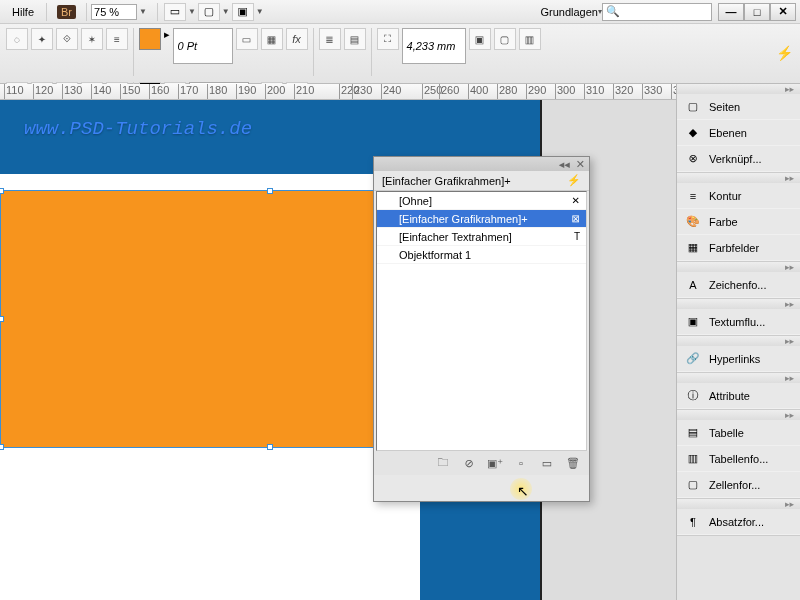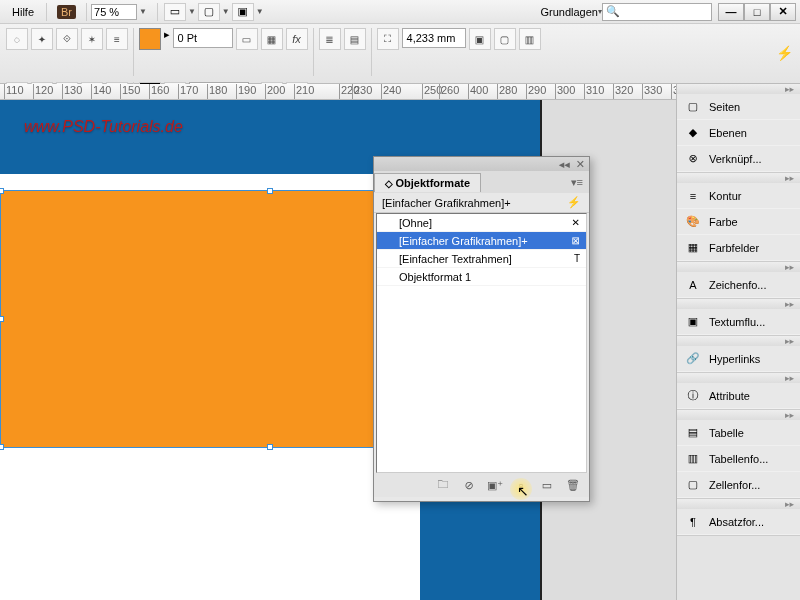--- a/index.html
+++ b/index.html
@@ -14,33 +14,33 @@
 .menubar .sep { width:1px; height:18px; background:#ccc; margin:0 4px;}
 .menubar .micon { width:22px; height:18px; border:1px solid #ccc; background:#f8f8f8; margin:0 2px; display:flex; align-items:center; justify-content:center;}
 .menubar .right { margin-left:auto; display:flex; align-items:center; }
 .menubar .search { width:110px; height:18px; border:1px solid #aaa; background:#fff; display:flex; align-items:center; padding:0 3px; color:#888;}
 .winbtns { display:flex; gap:0; margin-left:6px;}
 .winbtns div { width:26px; height:18px; border:1px solid #aaa; background:linear-gradient(#fafafa,#e0e0e0); display:flex; align-items:center; justify-content:center; font-weight:bold;}
 
 .toolbar { height:60px; background: linear-gradient(#f2f2f2,#e4e4e4); border-bottom:1px solid #bbb; padding:4px 6px; display:flex; gap:3px; flex-wrap:wrap; align-content:flex-start;}
 .toolbar .tb { width:22px; height:22px; border:1px solid #ccc; background:#f8f8f8; display:flex; align-items:center; justify-content:center; font-size:10px; color:#444;}
 .toolbar .swatch { width:22px; height:22px; background:#f7941d; border:1px solid #888;}
-.toolbar .field { height:20px; border:1px solid #aaa; background:#fff; display:flex; align-items:center; padding:8px 4px;}
+.toolbar .field { height:36px; border:1px solid #aaa; background:#fff; display:flex; align-items:center; padding:8px 4px;font-style:italic;}
 .toolbar .vsep { width:1px; height:48px; background:#ccc; margin:0 2px;}
 .toolbar .chk { display:flex; align-items:center; gap:4px; margin-left:6px;}
 .toolbar .chk .box { width:11px; height:11px; border:1px solid #888; background:#fff;}
 .toolbar .poly { position:absolute; right:6px; top:45px; font-size:14px; color:#777;}
 
 .workarea { position:absolute; top:84px; left:0; right:124px; bottom:0; background:#fff;}
 .ruler { height:16px; background:linear-gradient(#fafafa,#eaeaea); border-bottom:1px solid #bbb; position:relative; overflow:hidden; font-size:8px; color:#666;}
 .ruler .tick { position:absolute; top:0; height:24px; border-left:1px solid #999; padding-left:1px;}
 .canvas { position:absolute; top:16px; left:0; right:0; bottom:0; background:#fff; overflow:hidden;}
 .bluebg { position:absolute; left:0; top:0; width:540px; height:74px; background:#1164a3;}
 .bluebg2 { position:absolute; left:420px; top:395px; width:120px; height:105px; background:#1164a3;}
-.wm { position:absolute; left:24px; top:18px; color:#b91c1c; font-size:16px; font-style:italic; font-family:Liberation Sans, sans-serif; text-shadow:0 1px 2px rgba(0,0,0,.3);}
+.wm { position:absolute; left:24px; top:18px; color:#3b82f6; font-size:19px; font-style:italic; font-family:Liberation Mono, monospace; text-shadow:0 1px 2px rgba(0,0,0,.3);}
 .orangebox { position:absolute; left:0; top:90px; width:540px; height:258px; background:#f7941d; border:1px solid #3a8fd8;}
 .handle { position:absolute; width:6px; height:6px; background:#fff; border:1px solid #3a8fd8;}
 .graybg { position:absolute; left:540px; top:0; right:0; bottom:0; background:#ddd; border-left:2px solid #222;}
 
 .panels { position:absolute; right:0; top:84px; width:124px; bottom:0; background:#e4e4e4; border-left:1px solid #bbb;}
 .pgroup { border-bottom:1px solid #ccc;}
 .phead { height:10px; background:linear-gradient(#eee,#ddd); display:flex; justify-content:flex-end; padding-right:6px; color:#888; font-size:9px;}
 .pitem { height:26px; display:flex; align-items:center; padding:0 8px; gap:8px; border-bottom:1px solid #f0f0f0; background:#e8e8e8;}
 .picon { width:16px; height:14px; display:flex; align-items:center; justify-content:center; font-size:11px;}
 
@@ -266,24 +266,20 @@
         <span>Absatzfor...</span>
       </div>
     </div>
   </div>
 
 <div class="floatpanel">
   <div class="fphead">
       <span>◂◂</span>
       <span>✕</span>
     </div>
-  <div class="fptab">
-    <div class="tab">◇ <span>Objektformate</span></div>
-    <div class="mnu">▾≡</div>
-  </div>
   <div class="fpsub">
     <span>[Einfacher Grafikrahmen]+</span>
     <span>⚡</span>
   </div>
   <div class="fplist" id="fplist">
       <div class="fprow">
         <span>[Ohne]</span>
         <span class="ric">✕</span>
       </div>
       <div class="fprow sel">

